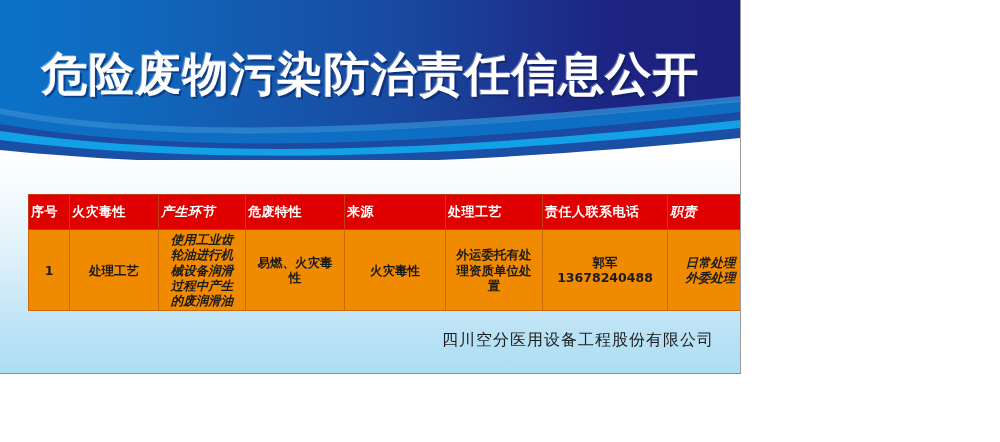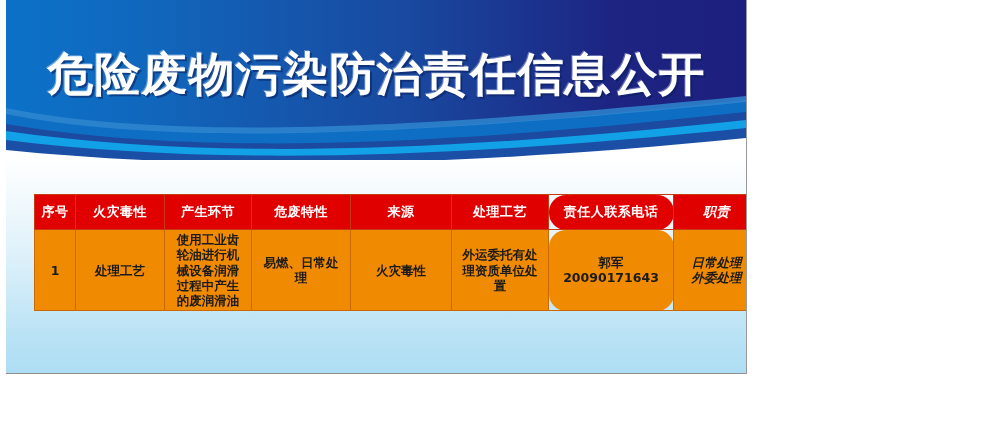--- a/index.html
+++ b/index.html
@@ -25,21 +25,20 @@
     background: linear-gradient(to bottom,
                 #ffffff 0%,
                 #ffffff 42%,
                 #f3fafd 52%,
                 #dcf0fa 70%,
                 #b9e2f5 90%,
                 #aedef4 100%);
     border-right: 1px solid #9a9a9a;
     border-bottom: 1px solid #8f8f8f;
     box-sizing: border-box;
-    margin-left: 6px;
   }
 
   
   #banner {
     position: absolute;
     left: 0;
     top: 0;
     width: 741px;
     height: 160px;
     overflow: hidden;
@@ -87,46 +86,46 @@
   }
   #waste-table th {
     background: #e00000;
     color: #ffffff;
     font-size: 13px;
     font-weight: bold;
     height: 34px;
     border: 1px solid #c63a12;
     padding: 0 2px;
     white-space: nowrap;
-    text-align: center;
+    text-align: left;
     letter-spacing: 0.5px;
   }
   #waste-table td {
     background: #f08a00;
     color: #1b1b1b;
     font-size: 12.5px;
     font-weight: bold;
     height: 68px;
     border: 1px solid #c96a06;
     padding: 2px 7px;
     text-align: center;
     vertical-align: middle;
     line-height: 1.22;
   }
   td.narrow-wrap { font-size: 12px; }
   td.num { font-size: 14px; }
 
   
   .c0 { width: 36px; }
   .c1 { width: 84px; }
-  .c2 { width: 82px; }
+  .c2 { width: 82px; font-style: italic; }
   .c3 { width: 94px; }
   .c4 { width: 96px; }
   .c5 { width: 92px; }
-  .c6 { width: 120px; border-radius: 17px; }
+  .c6 { width: 120px; }
   .c7 { width: 81px; font-style: italic; }
 
   
   #company {
     position: absolute;
     left: 0;
     top: 330px;
     width: 714px;
     text-align: right;
     font-family: "DejaVu Sans", "Liberation Sans", sans-serif;
@@ -167,29 +166,30 @@
         <th class="c5">处理工艺</th>
         <th class="c6">责任人联系电话</th>
         <th class="c7">职责</th>
       </tr>
     </thead>
     <tbody>
       <tr>
         <td class="c0 num">1</td>
         <td class="c1">处理工艺</td>
         <td class="c2 narrow-wrap">使用工业齿轮油进行机械设备润滑过程中产生的废润滑油</td>
-        <td class="c3">易燃、日常处理</td>
+        <td class="c3">易燃、火灾毒性</td>
         <td class="c4">火灾毒性</td>
         <td class="c5 narrow-wrap">外运委托有处理资质单位处置</td>
         <td class="c6">
           <div>郭军</div>
-          <div>20090171643</div>
+          <div>13678240488</div>
         </td>
         <td class="c7">
           <div>日常处理</div>
           <div>外委处理</div>
         </td>
       </tr>
     </tbody>
   </table>
 
+  <div id="company">四川空分医用设备工程股份有限公司</div>
 
 </div>
 
 </body></html>

